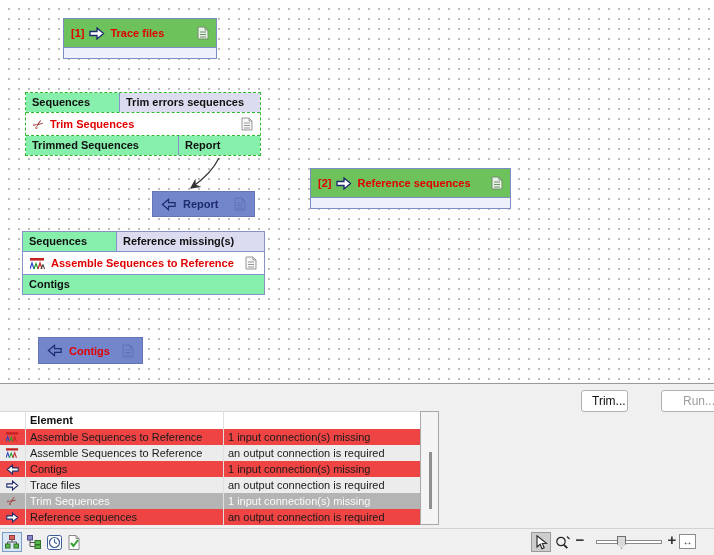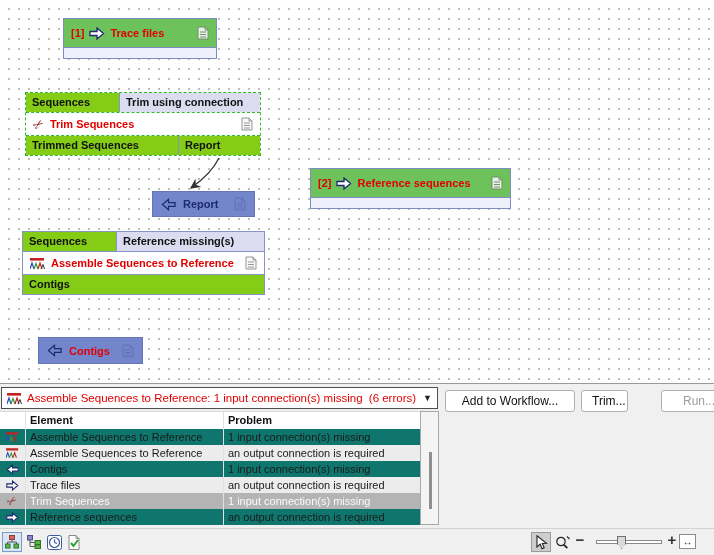--- a/index.html
+++ b/index.html
@@ -26,21 +26,21 @@
   }
   .io-node .io-strip{background:#eef1fb;height:10px;}
   .idx{color:#e10000;font-weight:bold;}
   .red-label{color:#e10000;font-weight:bold;}
   .navy-label{color:#1d2a6b;font-weight:bold;}
   .spacer{flex:1;}
   
   .composite{background:#fff;}
   .composite .prow{display:flex;}
   .composite .cell{
-    padding:3px 6px 4px 6px;background:#84cc16;white-space:nowrap;overflow:hidden;
+    padding:3px 6px 4px 6px;background:#86efac;white-space:nowrap;overflow:hidden;
     box-sizing:border-box;font-weight:bold;color:#111;
   }
   .cell.lav{background:#dcdcf0;}
   .mid{display:flex;align-items:center;gap:6px;padding:4px 7px;background:#fff;}
   .trim-node{border:1px dashed #2eb82e;}
   .trim-node .prow.top{border-bottom:1px dashed #2eb82e;}
   .trim-node .prow.bot{border-top:1px dashed #2eb82e;}
   .trim-node .cell+.cell{border-left:1px solid #8593c9;}
   .asm-node{border:1px solid #8593c9;}
   .asm-node .prow.top{border-bottom:1px solid #8593c9;}
@@ -61,21 +61,21 @@
   }
   .error-bar .summary{color:#e10000;white-space:nowrap;overflow:hidden;flex:1;font-size:11.5px;}
   .error-bar .count{color:#e10000;font-size:11.5px;}
   .error-bar .caret{color:#222;font-size:9px;margin-left:2px;}
   .btn{
     position:absolute;top:6px;height:22px;background:#fff;border:1px solid #b0b0b0;
     border-radius:3px;font-family:inherit;font-size:12px;color:#111;padding:0 10px;
     box-sizing:border-box;
   }
   .btn:disabled{color:#9d9d9d;}
-  .etable{position:absolute;left:0;top:27px;width:420px;background:#0f766e;border-top:1px solid #d8d8d8;}
+  .etable{position:absolute;left:0;top:27px;width:420px;background:#ef4444;border-top:1px solid #d8d8d8;}
   .erow{display:flex;height:16px;line-height:16px;align-items:center;}
   .erow.head{height:17px;font-weight:bold;color:#111;background:#fff;}
   .erow .c-icon{width:25px;flex:0 0 25px;text-align:center;border-right:1px solid #e0e0e0;height:100%;display:flex;align-items:center;justify-content:center;}
   .erow .c-el{width:198px;flex:0 0 198px;padding-left:4px;border-right:1px solid #e0e0e0;height:100%;box-sizing:border-box;white-space:nowrap;overflow:hidden;}
   .erow .c-pr{flex:1;padding-left:4px;height:100%;white-space:nowrap;overflow:hidden;}
   .erow.alt{background:#ececec;}
   .erow.selected{background:#b4b4b4;color:#fafafa;}
   .vscroll{
     position:absolute;left:420px;top:27px;width:19px;height:114px;background:#f4f4f4;
     border:1px solid #a8a8a8;box-sizing:border-box;
@@ -132,21 +132,21 @@
             <line x1="3" y1="11" x2="9" y2="11" stroke="#6e8f68"></line>
           </svg>
       </span>
     </div>
     <div class="io-strip"></div>
   </div>
 
   <div class="node composite trim-node" style="left:25px;top:92px;width:236px;">
     <div class="prow top">
       <div class="cell" style="width:93px;">Sequences</div>
-      <div class="cell lav" style="flex:1;">Trim using connection</div>
+      <div class="cell lav" style="flex:1;">Trim errors sequences</div>
     </div>
     <div class="mid">
       <span class="scissors">✂</span>
       <span class="red-label">Trim Sequences</span>
       <span class="doc-icon">
         <svg width="12" height="14" viewBox="0 0 12 14">
             <path d="M1,1 h7 l3,3 v9 h-10 z" fill="#f8f8f8" stroke="#979797" stroke-width="1"></path>
             <path d="M8,1 v3 h3" fill="none" stroke="#979797"></path>
             <line x1="3" y1="6" x2="9" y2="6" stroke="#979797"></line>
             <line x1="3" y1="8.5" x2="9" y2="8.5" stroke="#979797"></line>
@@ -255,44 +255,28 @@
           <line x1="3" y1="6" x2="9" y2="6" stroke="#46549a"></line>
           <line x1="3" y1="8.5" x2="9" y2="8.5" stroke="#46549a"></line>
           <line x1="3" y1="11" x2="9" y2="11" stroke="#46549a"></line>
         </svg>
     </span>
   </div>
 </div>
 
 <div class="error-panel">
 
-  <div class="error-bar">
-    <span>
-      <svg width="15" height="13" viewBox="0 0 15 13">
-          <rect x="0" y="1" width="14" height="2.6" fill="#c22222"></rect>
-          <path d="M0,12 L2,6 L4,12" fill="none" stroke="#2a46c8" stroke-width="1.2"></path>
-          <path d="M4,12 L6,6.5 L8,12" fill="none" stroke="#2aa02a" stroke-width="1.2"></path>
-          <path d="M8,12 L10,6 L12,12" fill="none" stroke="#c22222" stroke-width="1.2"></path>
-          <path d="M11,12 L13,7.5 L14.5,12" fill="none" stroke="#333" stroke-width="1"></path>
-        </svg>
-    </span>
-    <span class="summary">Assemble Sequences to Reference: 1 input connection(s) missing</span>
-    <span class="count">(6 errors)</span>
-    <span class="caret">▼</span>
-  </div>
-
-  <button class="btn" style="left:445px;width:130px;">Add to Workflow...</button>
+
   <button class="btn" style="left:581px;width:47px;">Trim...</button>
   <button class="btn" style="left:634px;width:76px;margin-left:27px;" disabled="">Run...</button>
 
   <div class="etable">
     <div class="erow head">
       <div class="c-icon"></div>
       <div class="c-el">Element</div>
-      <div class="c-pr">Problem</div>
     </div>
 
     <div class="erow">
       <div class="c-icon">
           <svg width="13" height="12" viewBox="0 0 15 13">
             <rect x="0" y="1" width="14" height="2.6" fill="#c22222"></rect>
             <path d="M0,12 L2,6 L4,12" fill="none" stroke="#2a46c8" stroke-width="1.2"></path>
             <path d="M4,12 L6,6.5 L8,12" fill="none" stroke="#2aa02a" stroke-width="1.2"></path>
             <path d="M8,12 L10,6 L12,12" fill="none" stroke="#c22222" stroke-width="1.2"></path>
           </svg>

